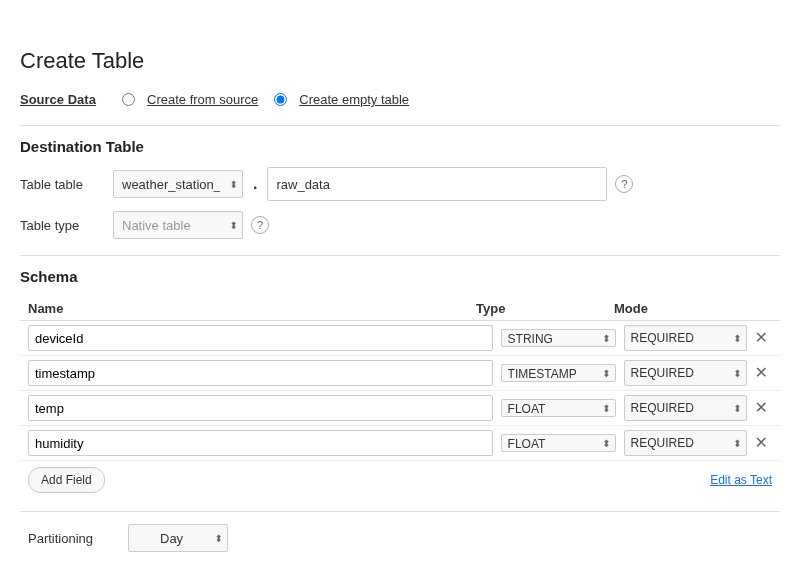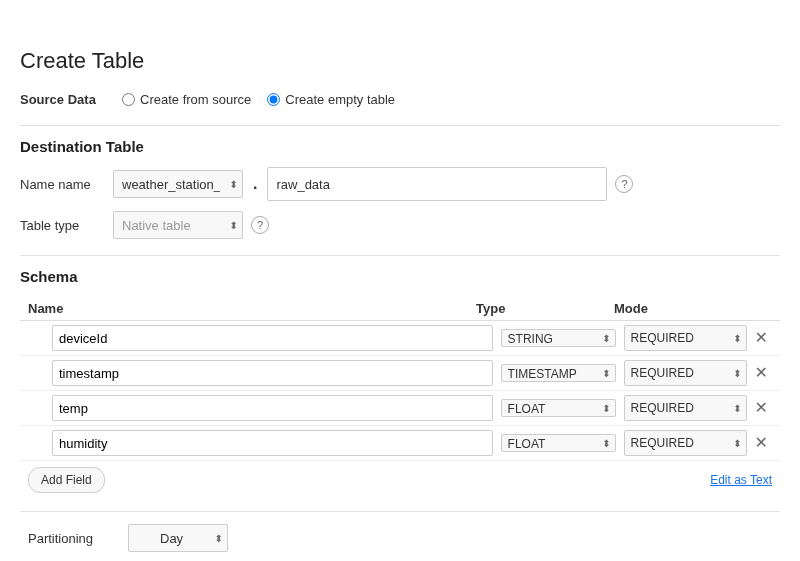--- a/index.html
+++ b/index.html
@@ -17,36 +17,37 @@
       font-weight: normal;
       color: #222;
       margin-bottom: 18px;
       margin-top: 32px;
     }
     .section-row {
       display: flex;
       align-items: center;
       margin-bottom: 18px;
       gap: 12px;
+      text-decoration: underline;
     }
     .section-label {
       font-weight: bold;
       font-size: 13px;
       color: #333;
       min-width: 90px;
     }
     .radio-group {
       display: flex;
       align-items: center;
       gap: 16px;
     }
     .radio-option {
       display: flex;
       align-items: center;
-      gap: 5px;
+      gap: 12px;
       cursor: pointer;
     }
     .radio-option input[type="radio"] {
       cursor: pointer;
     }
     .section-header {
       font-weight: bold;
       font-size: 15px;
       color: #222;
       margin-bottom: 12px;
@@ -149,21 +150,20 @@
       border-bottom: 1px solid #eee;
     }
     .schema-name-input {
       flex: 1;
       border: 1px solid #ccc;
       border-radius: 2px;
       padding: 3px 6px;
       font-size: 13px;
       height: 26px;
       min-width: 0;
-      margin-left: 24px;
     }
     .schema-select {
       width: 115px;
       margin-left: 8px;
       font-size: 12px;
       height: 18px;
       padding: 2px 18px 2px 6px;
     }
     .schema-mode-select {
       width: 123px;
@@ -261,21 +261,21 @@
     </div>
   </div>
 </div>
 
 <hr class="divider">
 
 <div class="form-section">
   <div class="section-header">Destination Table</div>
 
   <div class="form-row">
-    <span class="form-row-label">Name name</span>
+    <span class="form-row-label">Table table</span>
     <div class="select-wrapper">
       <select class="select-dataset">
         <option>weather_station_iot</option>
       </select>
     </div>
     <span class="dot-separator">.</span>
     <input type="text" class="table-name-input" value="raw_data" style="">
     <span class="help-icon">?</span>
   </div>
 

